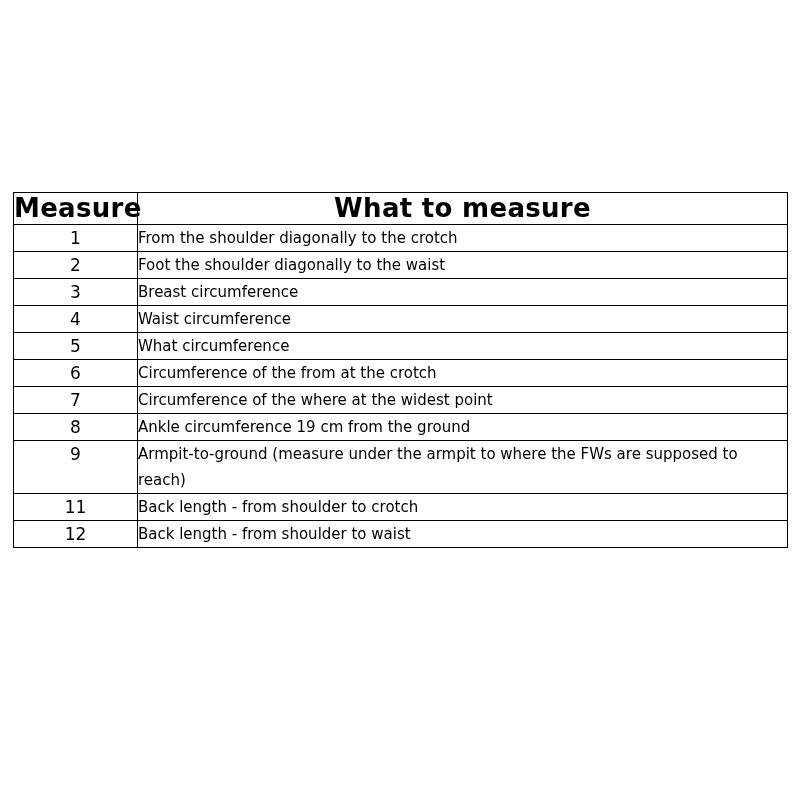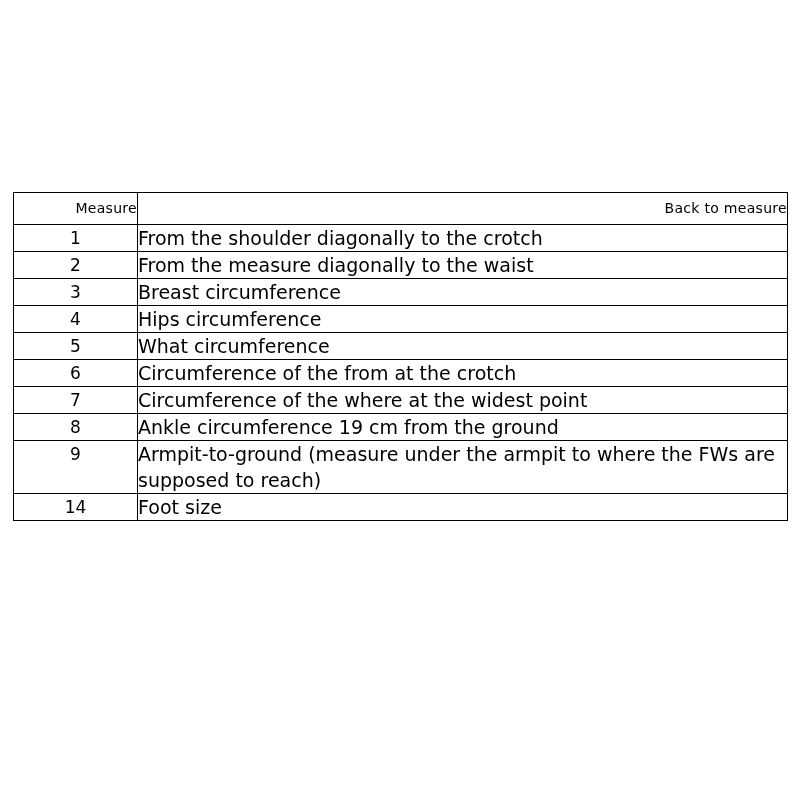--- a/index.html
+++ b/index.html
@@ -34,35 +34,35 @@
   table.measure-table td {
     border: 1px solid #000000;
     padding: 0;
     vertical-align: top;
   }
   col.col-measure { width: 124px; }
   col.col-what { width: 650px; }
 
   th.head-measure,
   th.head-what {
-    font-size: 14px;
-    font-weight: normal;
-    text-align: right;
+    font-size: 26px;
+    font-weight: bold;
+    text-align: center;
     height: 31px;
     line-height: 31px;
     letter-spacing: 0.3px;
   }
   td.cell-num {
     font-size: 17px;
     text-align: center;
     height: 26px;
     line-height: 26px;
   }
   td.cell-desc {
-    font-size: 19px;
+    font-size: 15px;
     text-align: left;
     padding-left: 7px;
     height: 26px;
     line-height: 26px;
     white-space: nowrap;
   }
   tr.tall td.cell-num {
     height: 52px;
     line-height: 26px;
   }
@@ -79,39 +79,39 @@
 <div class="page">
   <div class="table-wrap">
     <table class="measure-table">
       <colgroup>
         <col class="col-measure">
         <col class="col-what">
       </colgroup>
       <thead>
         <tr>
           <th class="head-measure">Measure</th>
-          <th class="head-what">Back to measure</th>
+          <th class="head-what">What to measure</th>
         </tr>
       </thead>
       <tbody>
         <tr>
           <td class="cell-num">1</td>
           <td class="cell-desc">From the shoulder diagonally to the crotch</td>
         </tr>
         <tr>
           <td class="cell-num">2</td>
-          <td class="cell-desc">From the measure diagonally to the waist</td>
+          <td class="cell-desc">Foot the shoulder diagonally to the waist</td>
         </tr>
         <tr>
           <td class="cell-num">3</td>
           <td class="cell-desc">Breast circumference</td>
         </tr>
         <tr>
           <td class="cell-num">4</td>
-          <td class="cell-desc">Hips circumference</td>
+          <td class="cell-desc">Waist circumference</td>
         </tr>
         <tr>
           <td class="cell-num">5</td>
           <td class="cell-desc">What circumference</td>
         </tr>
         <tr>
           <td class="cell-num">6</td>
           <td class="cell-desc">Circumference of the from at the crotch</td>
         </tr>
         <tr>
@@ -120,19 +120,23 @@
         </tr>
         <tr>
           <td class="cell-num">8</td>
           <td class="cell-desc">Ankle circumference 19 cm from the ground</td>
         </tr>
         <tr class="tall">
           <td class="cell-num">9</td>
           <td class="cell-desc">Armpit-to-ground (measure under the armpit to where the FWs are supposed to reach)</td>
         </tr>
         <tr>
-          <td class="cell-num">14</td>
-          <td class="cell-desc">Foot size</td>
+          <td class="cell-num">11</td>
+          <td class="cell-desc">Back length - from shoulder to crotch</td>
+        </tr>
+        <tr>
+          <td class="cell-num">12</td>
+          <td class="cell-desc">Back length - from shoulder to waist</td>
         </tr>
       </tbody>
     </table>
   </div>
 </div>
 
 </body></html>

